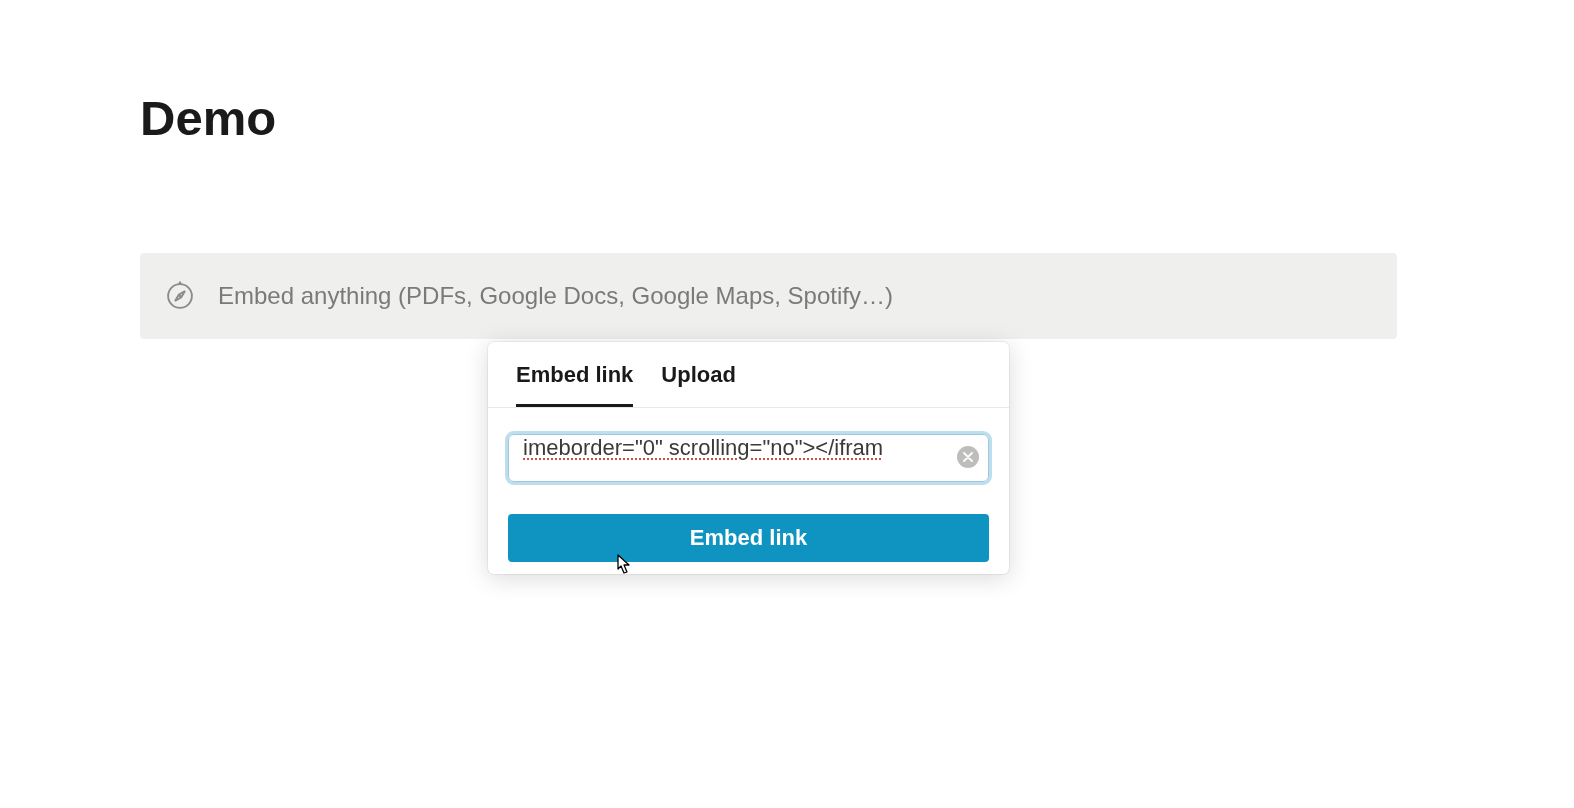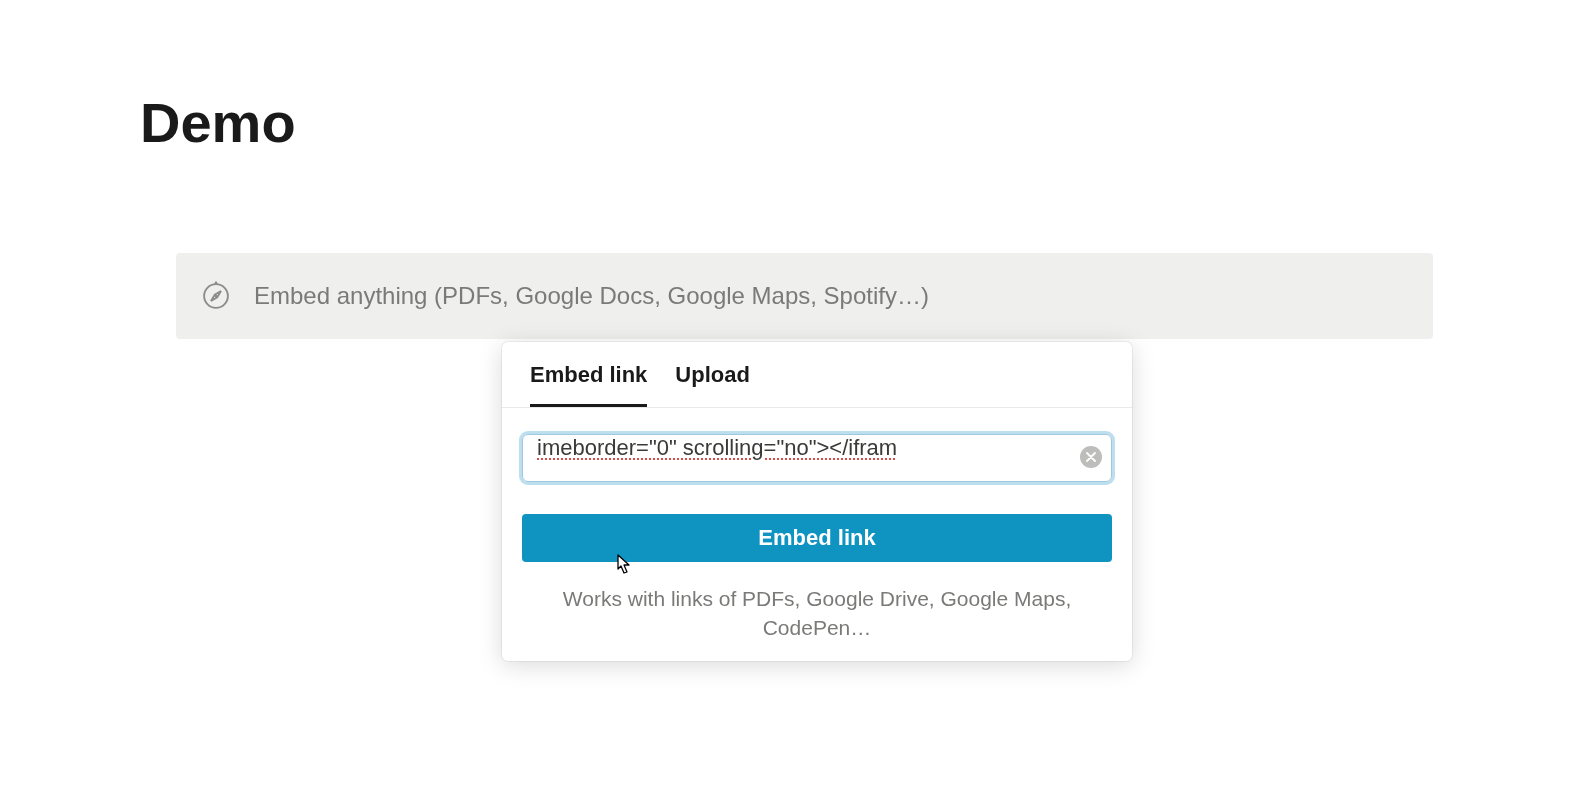--- a/index.html
+++ b/index.html
@@ -11,61 +11,60 @@
       font-family: -apple-system, BlinkMacSystemFont, "Segoe UI", Helvetica, Arial, sans-serif;
       background: #ffffff;
       width: 1574px;
       height: 808px;
       position: relative;
     }
     .page-title {
       position: absolute;
       left: 140px;
       top: 90px;
-      font-size: 56px;
+      font-size: 49px;
       font-weight: 700;
       color: #1a1a1a;
     }
     .embed-block {
       position: absolute;
       left: 140px;
       top: 253px;
       width: 1257px;
       height: 86px;
       background: #efefee;
       border-radius: 4px;
       display: flex;
       align-items: center;
       padding: 0 24px;
       gap: 22px;
-      margin-left: 36px;
     }
     .compass-icon {
       width: 32px;
       height: 32px;
       display: flex;
       align-items: center;
       justify-content: center;
       color: #8c8c8b;
       flex-shrink: 0;
     }
     .embed-placeholder-text {
       font-size: 24px;
       color: #7a7a78;
       font-weight: 400;
     }
     .popover {
       position: absolute;
-      left: 502px;
+      left: 488px;
       top: 342px;
-      width: 630px;
+      width: 521px;
       background: #ffffff;
       border-radius: 6px;
       box-shadow: 0 4px 24px rgba(0,0,0,0.15), 0 0 0 1px rgba(0,0,0,0.05);
-      padding-bottom: 18px;
+      padding-bottom: 12px;
     }
     .tab-row {
       display: flex;
       gap: 28px;
       padding: 0 28px;
       border-bottom: 1px solid #e9e9e8;
       align-items: flex-end;
     }
     .tab {
       font-size: 22px;
@@ -178,20 +177,19 @@
     <div class="embed-input"><span class="spellcheck">imeborder="0" scrolling="no"&gt;&lt;/ifram</span></div>
     <span class="clear-icon">
       <svg viewBox="0 0 10 10">
         <path d="M1 1 L9 9 M9 1 L1 9" stroke="#ffffff" stroke-width="1.8" stroke-linecap="round"></path>
       </svg>
     </span>
   </div>
   <div class="button-wrap">
     <button class="embed-button">Embed link</button>
   </div>
-  <div class="help-text">Works with links of PDFs, Google Drive, Google Maps, CodePen…</div>
 </div>
 
 <div class="cursor-pointer">
   <svg viewBox="0 0 22 26" width="22" height="26">
     <path d="M6 2 L6 16 L9 13 L12 20 L15 19 L12 12 L17 12 Z" fill="#ffffff" stroke="#000000" stroke-width="1.3" stroke-linejoin="round"></path>
   </svg>
 </div>
 
 </body></html>

